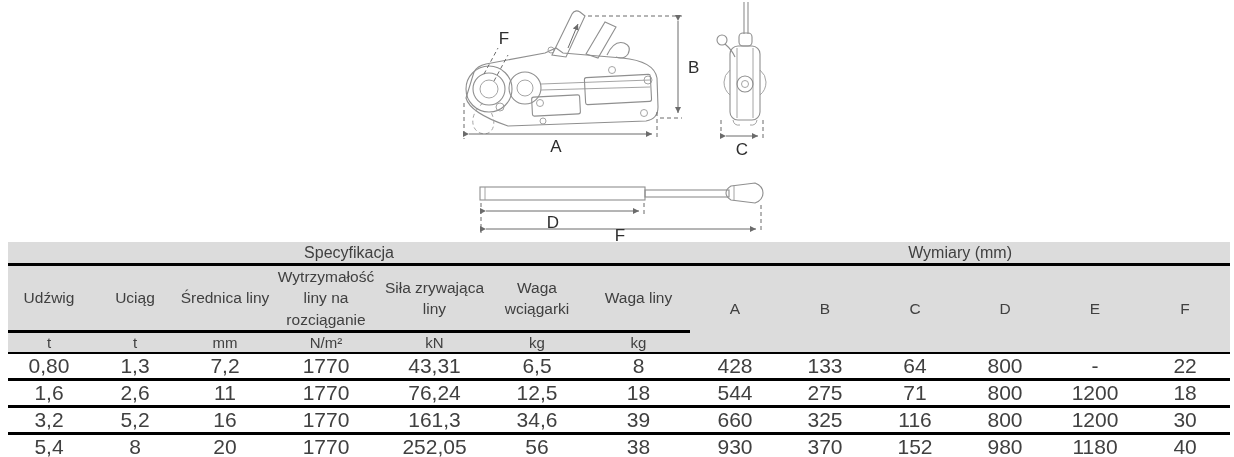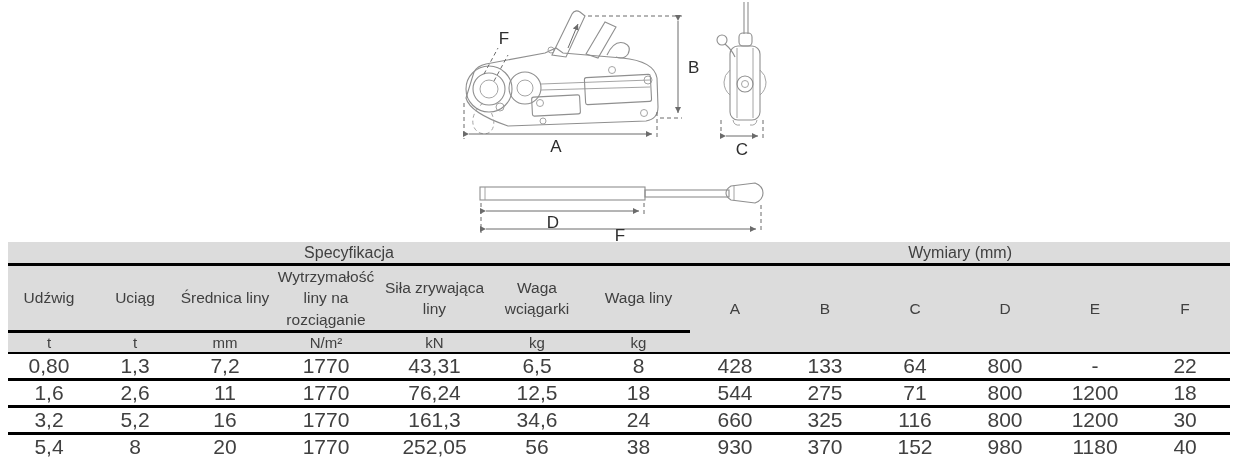--- a/index.html
+++ b/index.html
@@ -202,21 +202,21 @@
         <td>1200</td>
         <td>18</td>
       </tr>
       <tr>
         <td>3,2</td>
         <td>5,2</td>
         <td>16</td>
         <td>1770</td>
         <td>161,3</td>
         <td>34,6</td>
-        <td>24</td>
+        <td>39</td>
         <td>660</td>
         <td>325</td>
         <td>116</td>
         <td>800</td>
         <td>1200</td>
         <td>30</td>
       </tr>
       <tr>
         <td>5,4</td>
         <td>8</td>

